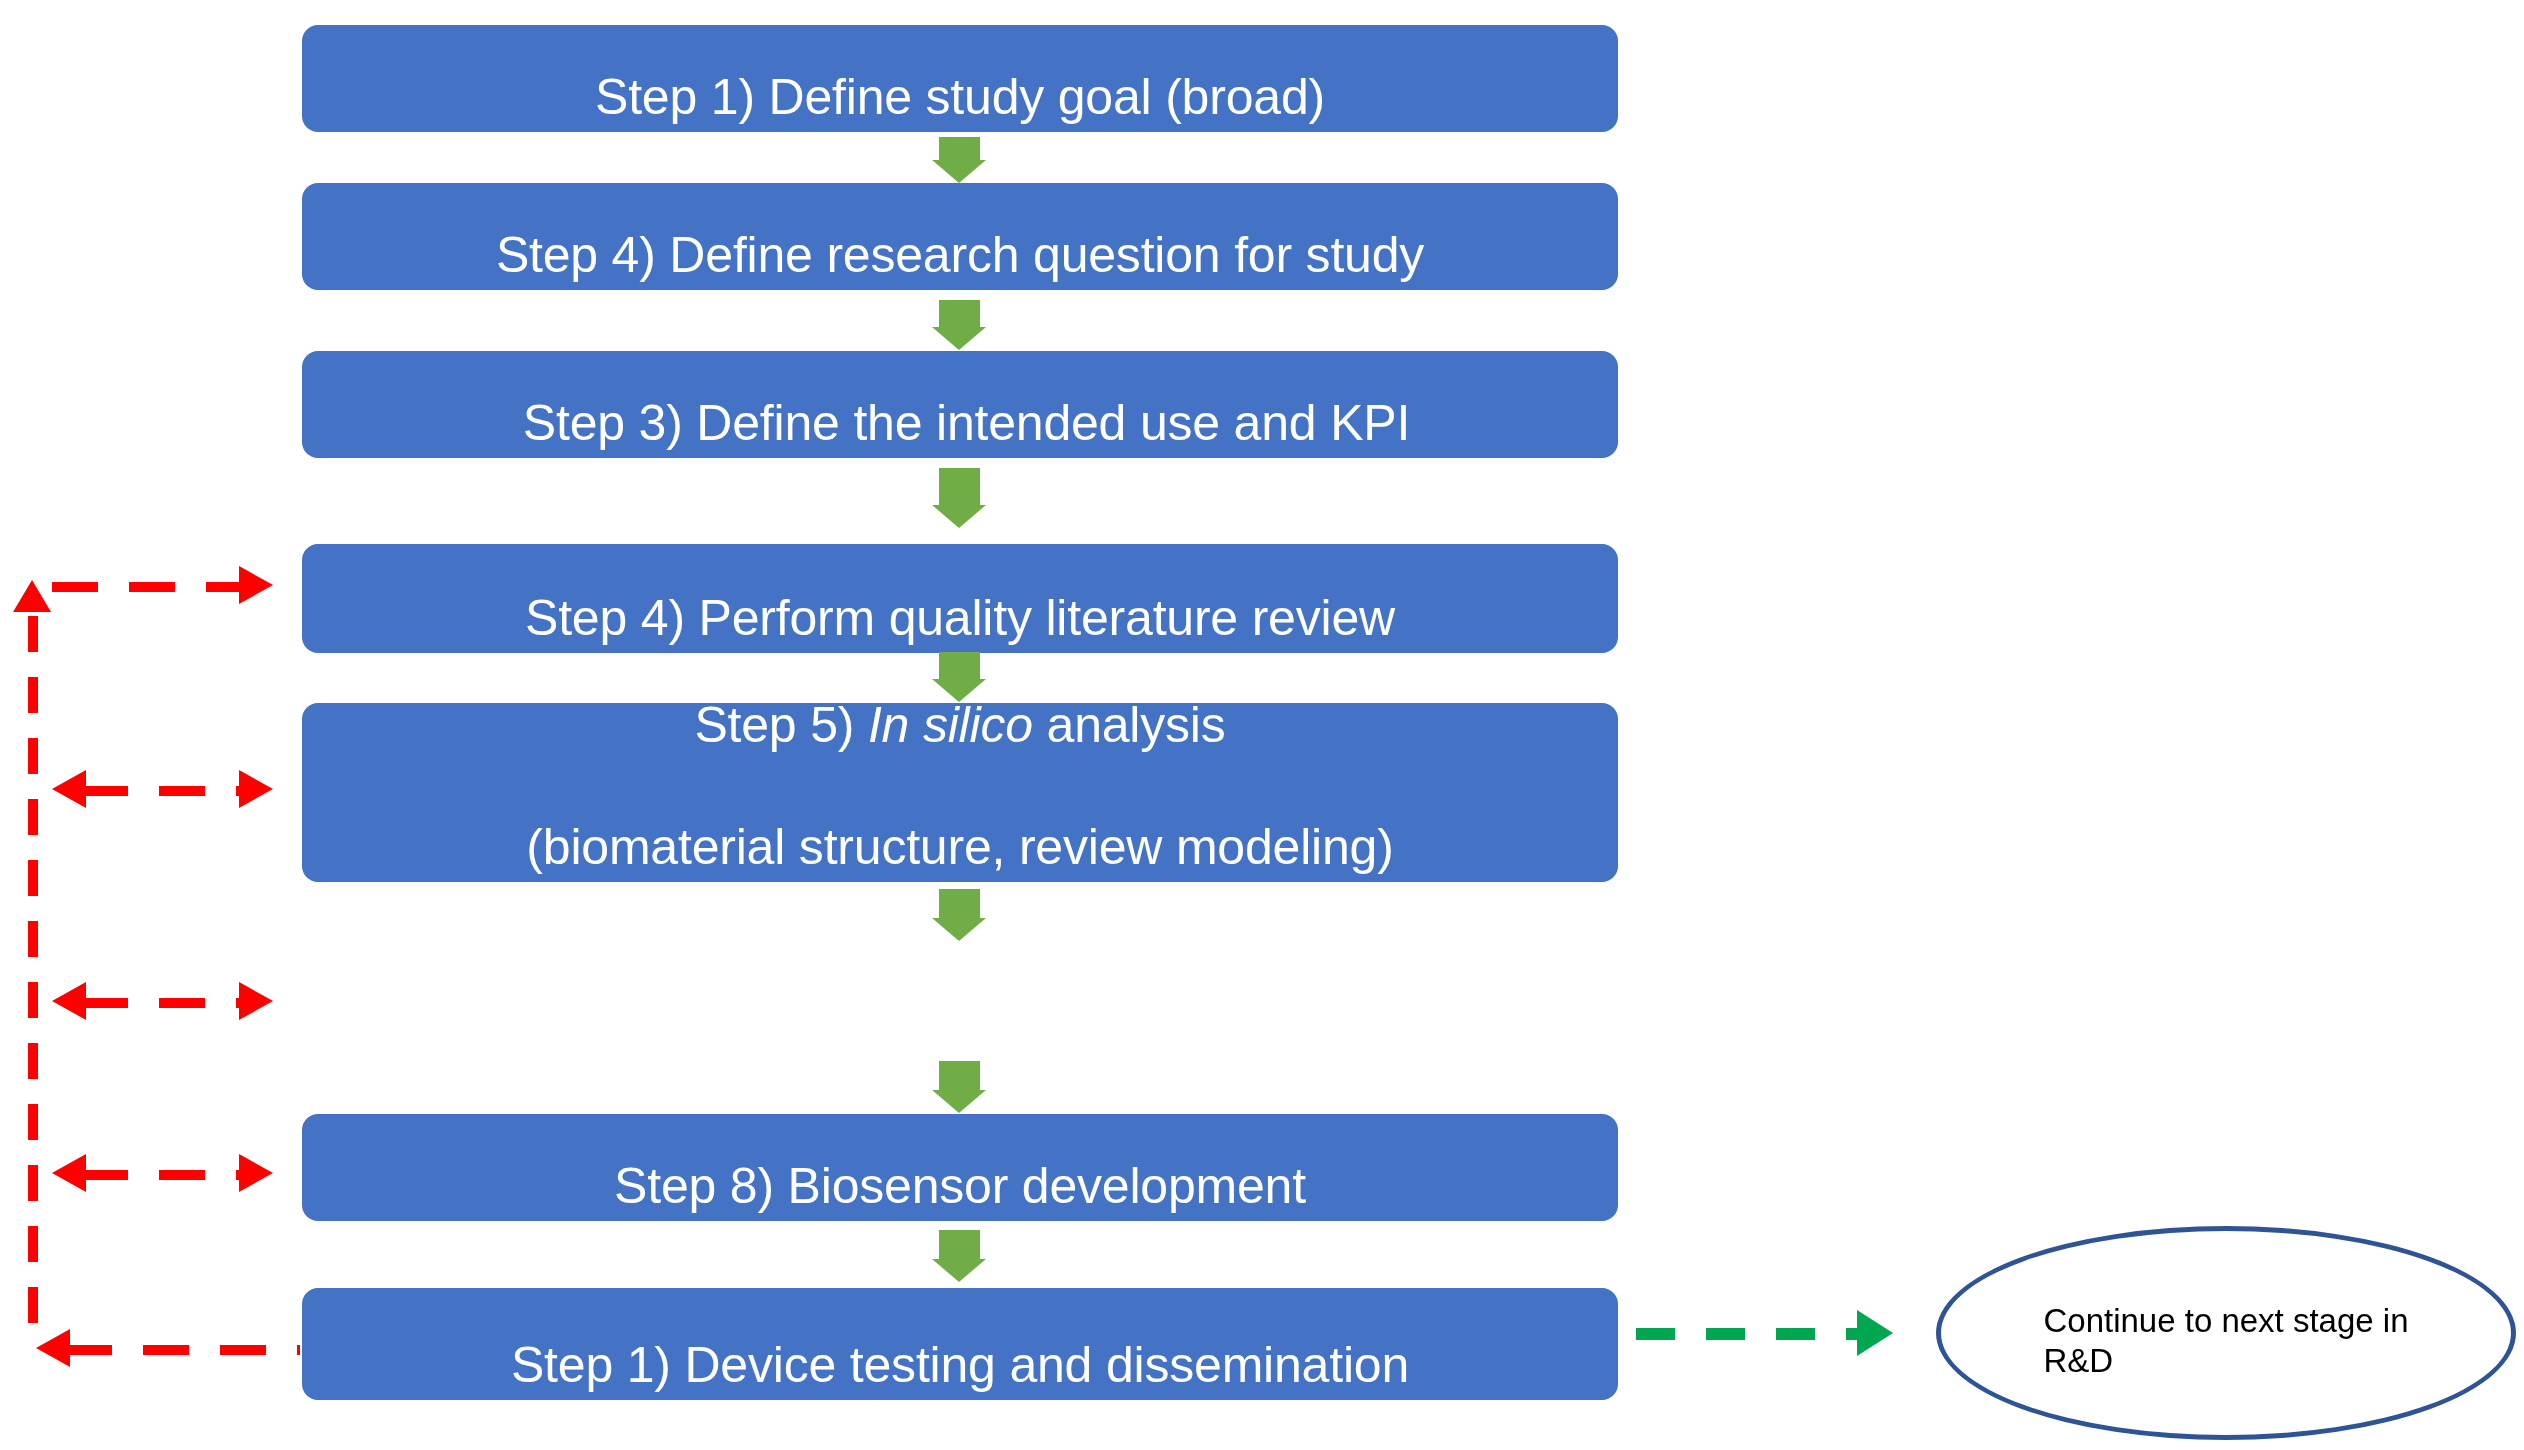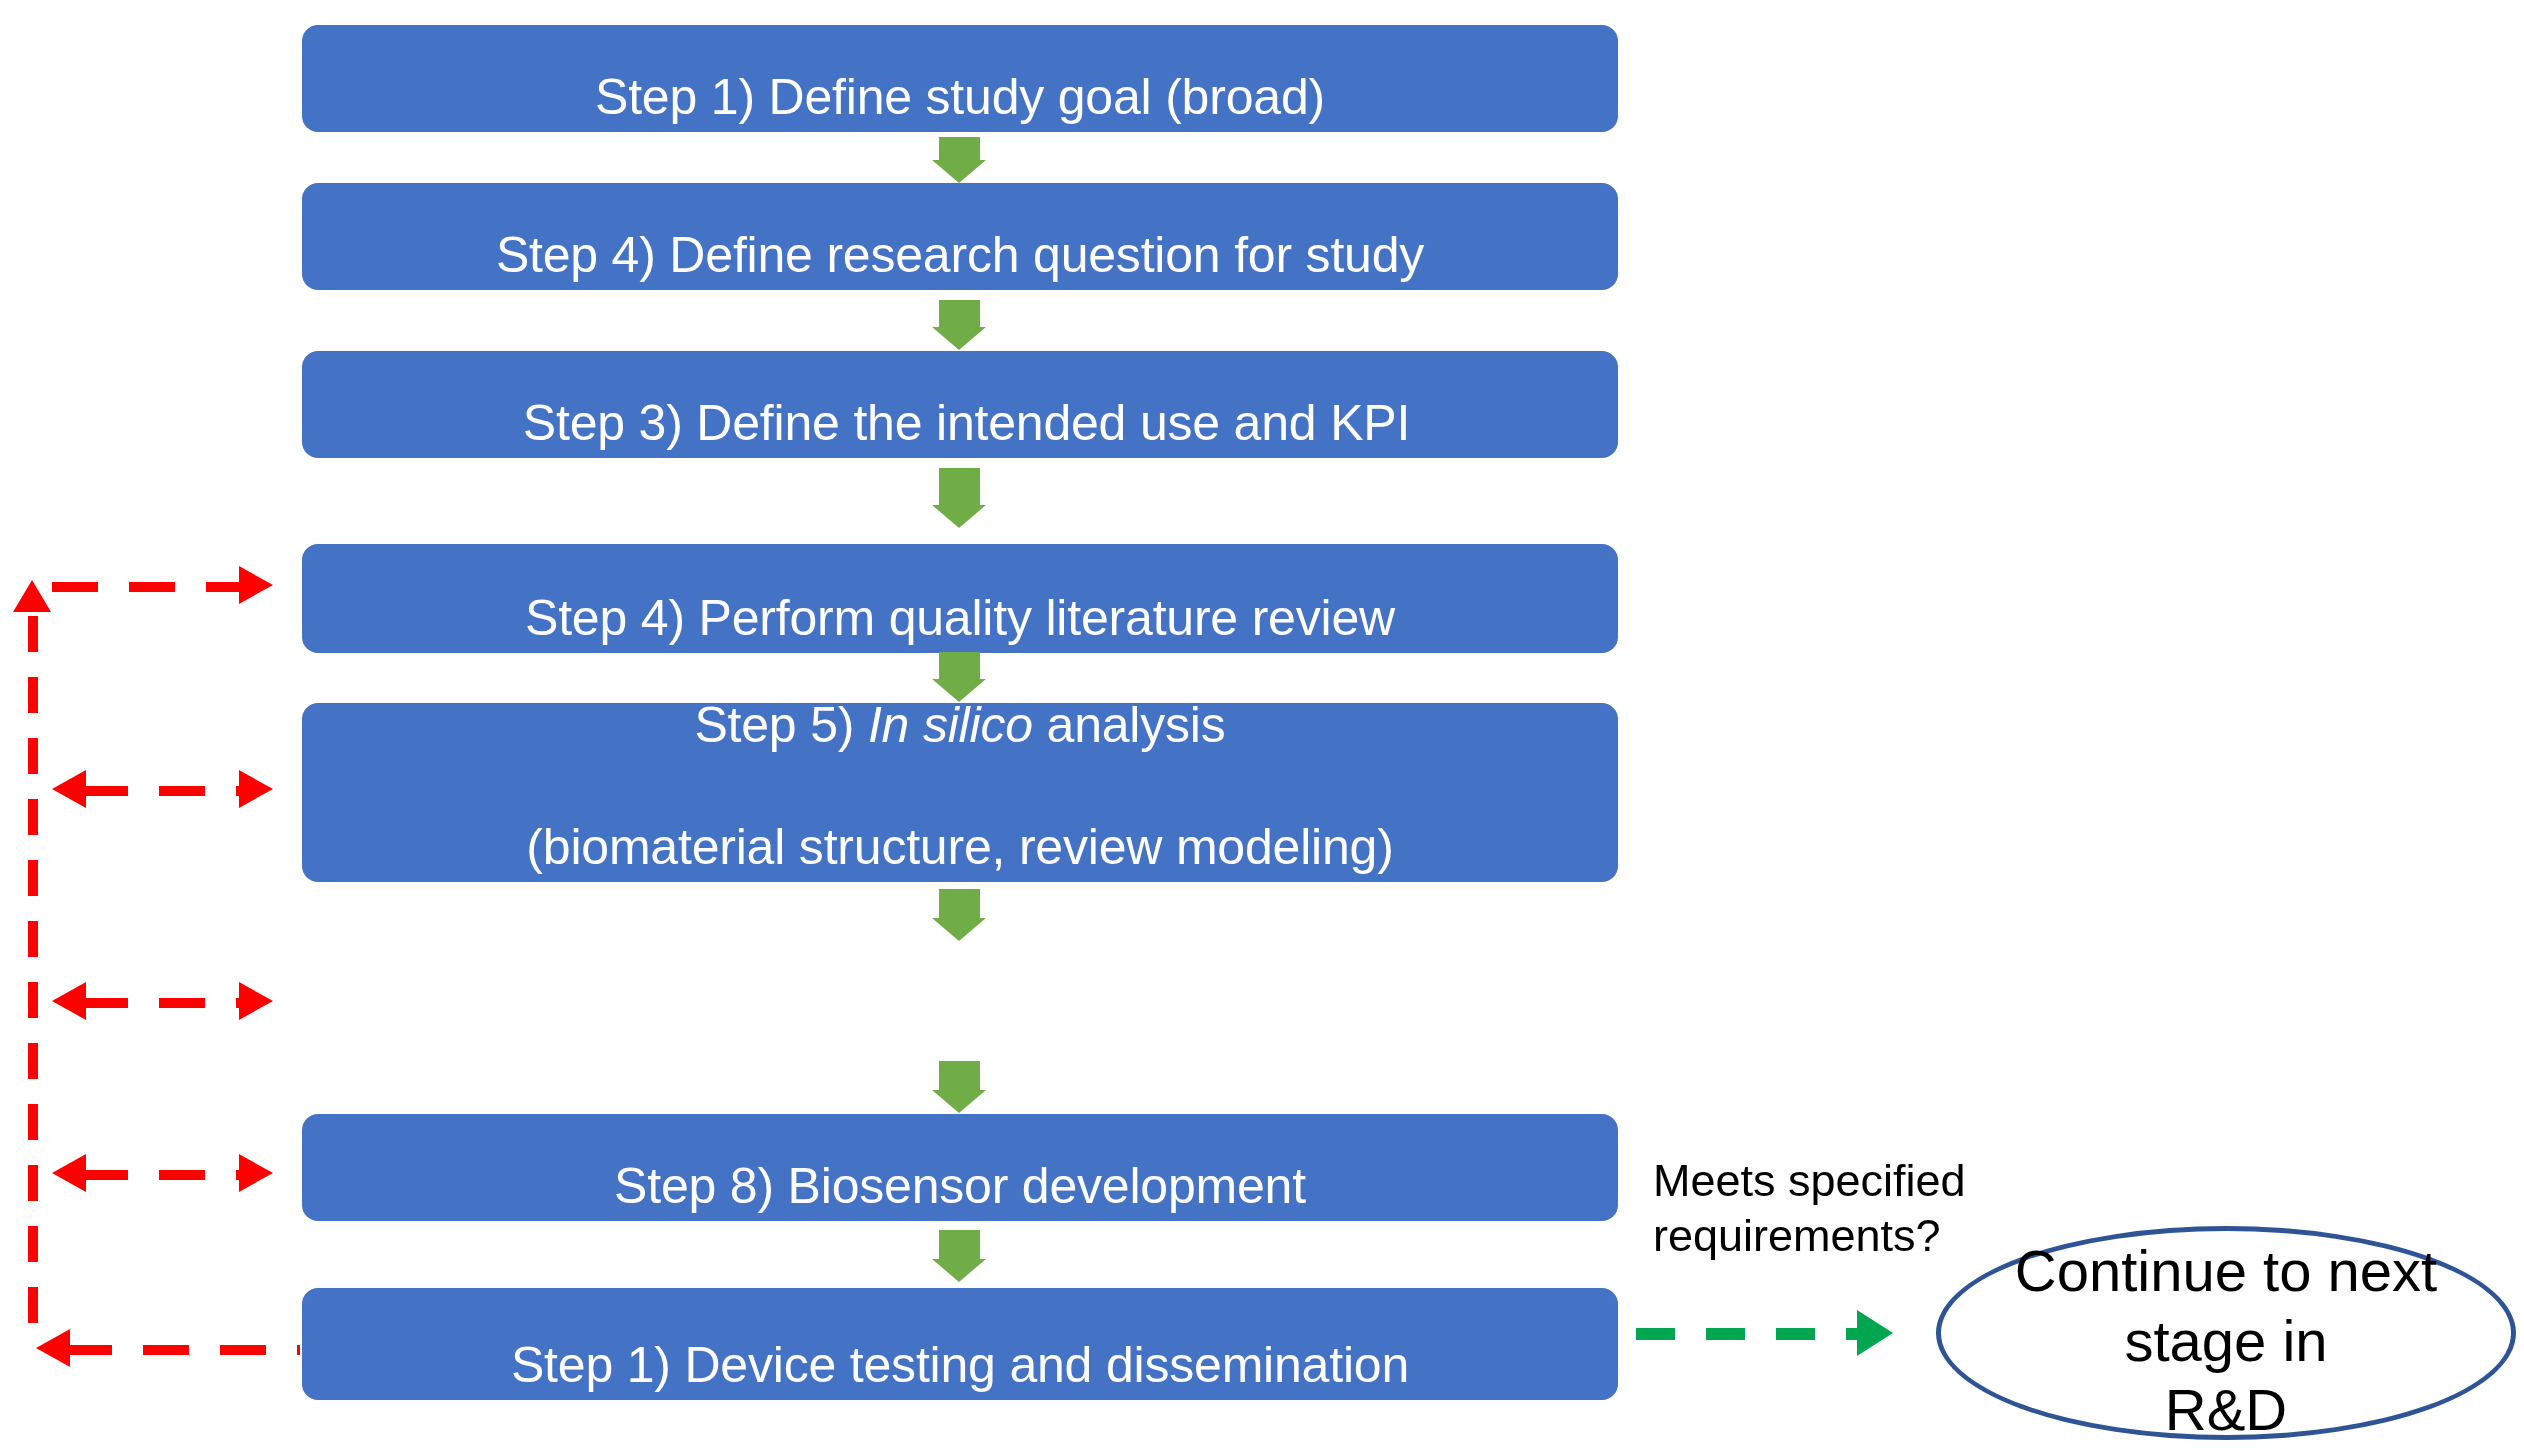--- a/index.html
+++ b/index.html
@@ -150,23 +150,23 @@
     border-radius:50%;
     background:#ffffff;
     display:flex;
     align-items:center;
     justify-content:center;
     box-sizing:border-box;
     padding:0 41px;
   }
   .terminal-label{
     color:#000000;
-    font-size:58px;
+    font-size:33px;
     line-height:1.2;
-    text-align:center;
+    text-align:left;
     white-space:pre-line;
     margin-top:15px;
   }
 </style>
 </head>
 <body>
 
 <div id="stage" style="--blue: #4472C4; --green: #70AD47; --red: #FF0000; --green2: #00A650; --ellipse: #2E5496; background: rgb(255, 255, 255);">
 
   <div class="step-box b1">
@@ -248,22 +248,20 @@
   <div class="red-left-head" style="left:52px;top:1154px;"></div>
   <div class="red-hline" style="left:82px;top:1170px;width:164px;"></div>
   <div class="red-right-head" style="left:239px;top:1154px;"></div>
 
   <div class="red-left-head" style="left:36px;top:1329px;"></div>
   <div class="red-hline" style="left:66px;top:1345px;width:234px;"></div>
 
   <div class="green-dash-line" style="left:1636px;top:1328px;width:223px;"></div>
   <div class="green-dash-head" style="left:1857px;top:1310px;"></div>
 
-  <div class="decision-label">Meets specified
-requirements?</div>
 
   <div class="terminal">
     <span class="terminal-label">Continue to next stage in
 R&amp;D</span>
   </div>
 
 </div>
 
 
 </body></html>

